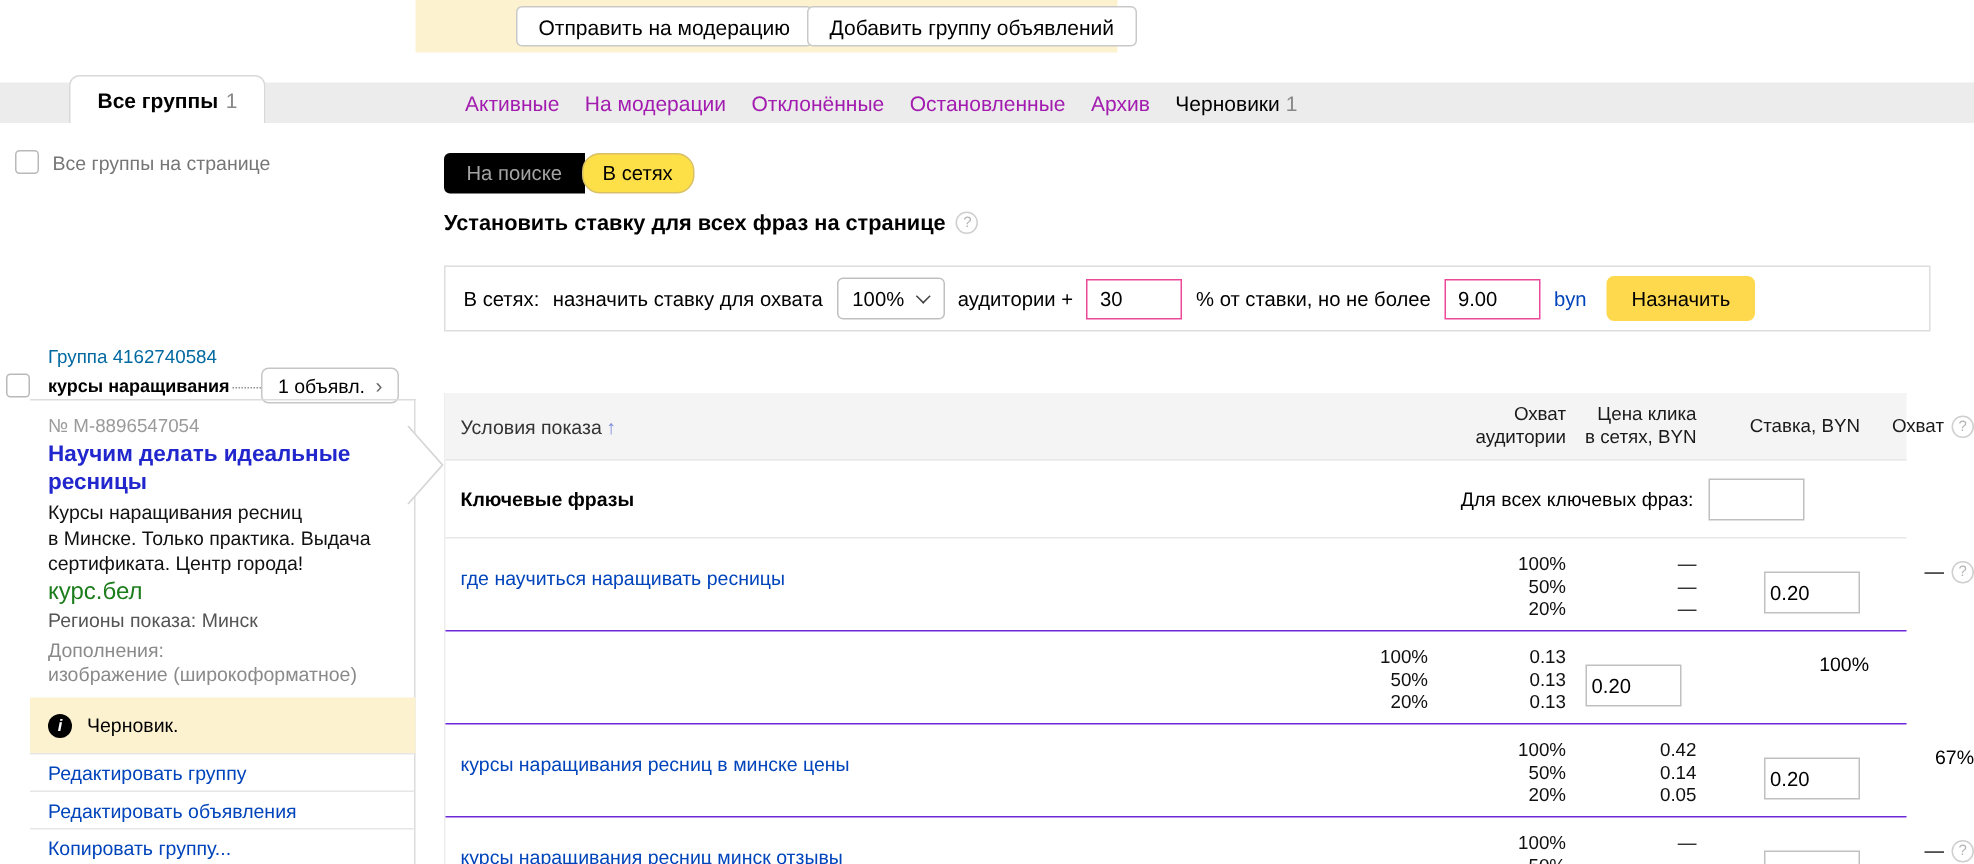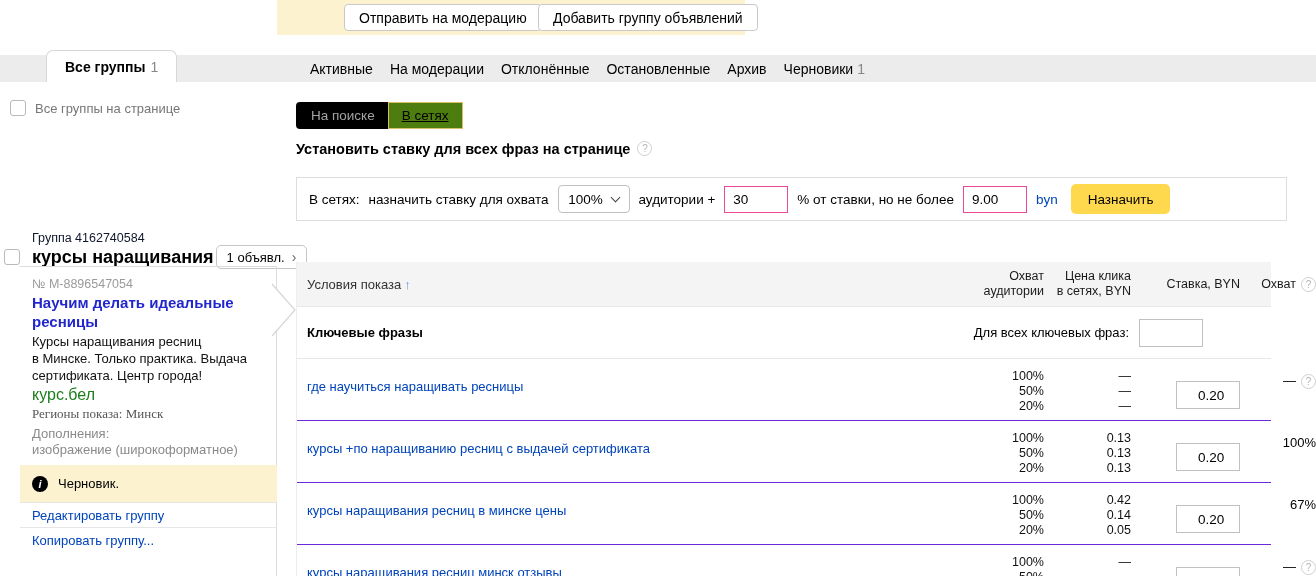--- a/index.html
+++ b/index.html
@@ -14,59 +14,59 @@
             display:inline-flex; align-items:center; padding:0 14px; font-size:14px; cursor:pointer; }
   .btn-send { left:344px; } .btn-add { left:538px; }
 
   
   .tabstrip { left:0; top:55px; width:1316px; height:27px; background:#ececec; }
   .tab-active { left:46px; top:50px; height:32px; background:#fff; border:1px solid #d8d8d8; border-bottom:none;
                 border-radius:7px 7px 0 0; display:flex; align-items:center; padding:0 18px;
                 font-size:14px; font-weight:bold; cursor:pointer; }
   .tab-active .cnt { font-weight:normal; color:#878787; margin-left:5px; }
   .tabs-others { left:310px; top:55px; height:27px; display:flex; gap:17px; align-items:center; font-size:14px; }
-  .tab { color:#000000; cursor:pointer; white-space:nowrap; }
+  .tab { color:#a21caf; cursor:pointer; white-space:nowrap; }
   .tab.dark { color:#000; }
   .tab .cnt { color:#878787; margin-left:4px; }
 
   
   .checkbox { width:16px; height:16px; border:1px solid #b9b9b9; border-radius:3px; background:#fff; flex:0 0 16px; cursor:pointer; }
   .select-all { left:10px; top:100px; display:flex; gap:9px; align-items:center; }
   .select-all span { font-size:13px; color:#767676; }
-  .group-id { left:32px; top:231px; font-size:12.5px; color:#0f172a; }
+  .group-id { left:32px; top:231px; font-size:12.5px; color:#0369a1; }
   .group-row { left:4px; top:245px; width:262px; height:24px; display:flex; align-items:center; }
-  .group-name { font-size:18px; font-weight:bold; margin-left:12px; cursor:pointer; white-space:nowrap; }
+  .group-name { font-size:12px; font-weight:bold; margin-left:12px; cursor:pointer; white-space:nowrap; }
   .dotline { flex:1; border-bottom:1px dotted #8f8f8f; height:10px; margin:0 0 6px 2px; }
   .ads-btn { height:24px; background:#fff; border:1px solid #c6c6c6; border-radius:5px; display:flex;
              align-items:center; padding:0 10px; font-size:13px; gap:7px; cursor:pointer; white-space:nowrap; }
   .ads-btn .chev { color:#666; font-size:14px; }
 
   .card { left:20px; top:266px; width:257px; height:310px; border-top:1px solid #dcdcdc; border-right:1px solid #dcdcdc; }
   .card .abs { position:absolute; }
   .ad-num { left:12px; top:10px; font-size:12.5px; color:#9b9b9b; }
   .ad-title { left:12px; top:26px; width:212px; font-size:15px; font-weight:bold; color:#2127cd;
               line-height:19px; cursor:pointer; }
   .ad-text { left:12px; top:66px; width:240px; font-size:13px; line-height:17px; color:#111; white-space:pre-line; }
   .ad-url { left:12px; top:119px; font-size:16px; color:#1d7d1d; }
-  .ad-regions { left:12px; top:139px; font-size:13px; color:#555;font-family:Liberation Serif, serif; }
+  .ad-regions { left:12px; top:139px; font-size:13px; color:#555; }
   .ad-ext { left:12px; top:159px; width:236px; font-size:13px; color:#8a8a8a; line-height:16px; white-space:pre-line; }
   .draft { left:0; top:198px; width:257px; height:37px; background:#fcf2cf; display:flex; align-items:center;
            padding-left:12px; gap:10px; font-size:13px; }
   .info-ic { width:16px; height:16px; border-radius:50%; background:#000; color:#fff; font-size:11px; font-weight:bold;
              display:flex; align-items:center; justify-content:center; font-style:italic; }
   .actions { left:0; top:235px; width:257px; }
   .action { height:25px; display:flex; align-items:center; padding-left:12px; border-top:1px solid #e6e6e6;
             font-size:13px; color:#0044bb; cursor:pointer; }
   .pointer { left:271px; top:282px; }
 
   
   .toggle { left:296px; top:102px; height:27px; display:flex; }
   .seg { display:flex; align-items:center; font-size:13.5px; cursor:pointer; }
   .seg-search { background:#000000; color:#a3a3a3; padding:0 15px; border-radius:4px 0 0 4px; }
-  .seg-networks { background:#4d7c0f; border:1px solid #d8bf68; padding:0 13px; border-radius:0; margin-left:-2px;text-decoration:underline; }
+  .seg-networks { background:#fde047; border:1px solid #d8bf68; padding:0 13px; border-radius:12px; margin-left:-2px; }
   .set-title { left:296px; top:141px; font-size:14.5px; font-weight:bold; display:flex; align-items:flex-start; gap:7px; }
   .qicon { width:15px; height:15px; border-radius:50%; border:1px solid #cfcfcf; color:#b5b5b5; font-size:10px;
            display:inline-flex; align-items:center; justify-content:center; font-weight:normal; background:#fff; cursor:pointer; flex:0 0 15px;}
   .bid-box { left:296px; top:177px; width:991px; height:44px; border:1px solid #ddd; display:flex; align-items:center;
              padding-left:12px; gap:9px; font-size:13.5px; }
   .selbox { width:72px; height:28px; border:1px solid #c0c0c0; border-radius:4px; display:flex; align-items:center;
             justify-content:center; gap:9px; cursor:pointer; background:#fff; }
   .chev-down { width:7px; height:7px; border-right:1.6px solid #444; border-bottom:1.6px solid #444;
                transform:rotate(45deg); margin-top:-4px; }
   .tinput { width:64px; height:27px; border:1px solid #ec4899; padding-left:8px; font-size:13.5px;
@@ -87,21 +87,21 @@
   .krow { height:52px; border-bottom:1px solid #e7e7e7; display:flex; align-items:center; justify-content:space-between; }
   .krow .klabel { font-size:13px; font-weight:bold; padding-left:10px; }
   .krow .kright { display:flex; align-items:center; gap:10px; margin-right:68px; font-size:13px; }
   .kinput { width:64px; height:28px; border:1px solid #c0c0c0; font-size:13.5px; padding-left:8px;
             font-family:"Liberation Sans",sans-serif; }
   .row { height:62px; border-bottom:1px solid #6d28d9; }
   .c-phrase { padding:18px 0 0 10px; }
   .c-phrase span { font-size:13px; color:#0044bb; cursor:pointer; }
   .c-stack { padding-top:10px; text-align:right; font-size:12.5px; line-height:15px; color:#111; }
   .c-bid { display:flex; }
-  .c-bid input { width:64px; height:28px; border:1px solid #c0c0c0; font-size:13.5px; padding-left:21px;
+  .c-bid input { width:64px; height:28px; border:1px solid #c0c0c0; font-size:13.5px; padding-left:3px;
                  margin:22px 10px 0 auto; font-family:"Liberation Sans",sans-serif; }
   .c-reach { padding:14px 4px 0 0; display:flex; justify-content:flex-end; align-items:flex-start; gap:5px; font-size:13px; }
   .c-reach .qicon { margin-top:1px; }
 </style>
 </head>
 <body>
 
 <div id="page">
 
   <div class="abs band"></div>
@@ -150,20 +150,21 @@
     <div class="abs ad-url">курс.бел</div>
     <div class="abs ad-regions">Регионы показа: Минск</div>
     <div class="abs ad-ext">Дополнения:
 изображение (широкоформатное)</div>
     <div class="abs draft">
       <span class="info-ic">i</span>
       <span>Черновик.</span>
     </div>
     <div class="abs actions">
       <div class="action">Редактировать группу</div>
+      <div class="action">Редактировать объявления</div>
       <div class="action">Копировать группу...</div>
     </div>
   </div>
   <svg class="abs pointer" width="26" height="56" viewBox="0 0 26 56">
     <path d="M1,2 L24,28 L1,54" fill="#ffffff" stroke="#d6d6d6" stroke-width="1.2"></path>
   </svg>
 
   <div class="abs toggle">
     <div class="seg seg-search">На поиске</div>
     <div class="seg seg-networks">В сетях</div>
@@ -226,21 +227,20 @@
       <div class="c-bid">
           <input value="0.20" style="">
         </div>
       <div class="c-reach">
         <span>—</span>
         <span class="qicon">?</span>
       </div>
     </div>
 
     <div class="grid row">
-      <div class="c-phrase"><span>курсы +по наращиванию ресниц с выдачей сертификата</span></div>
       <div class="c-stack">
         <div>100%</div>
         <div>50%</div>
         <div>20%</div>
       </div>
       <div class="c-stack">
         <div>0.13</div>
         <div>0.13</div>
         <div>0.13</div>
       </div>

